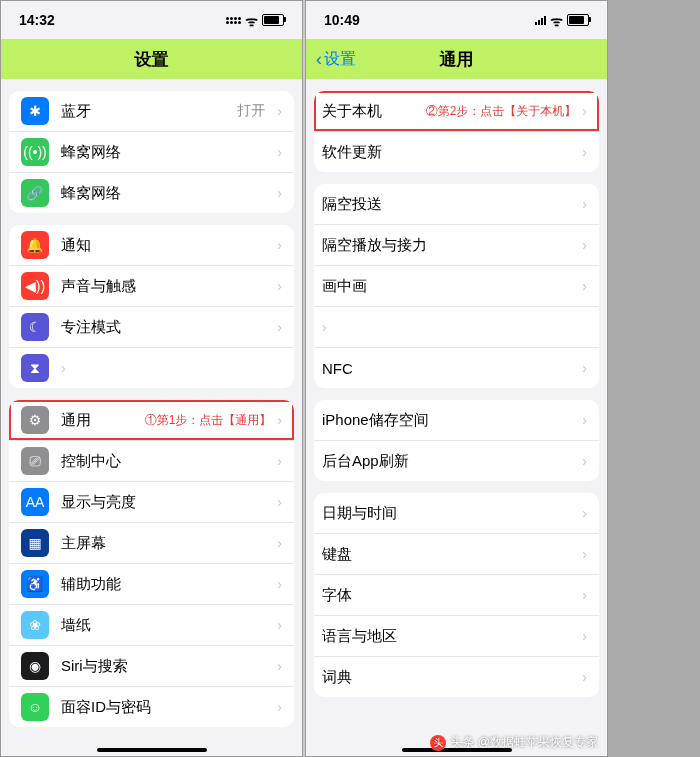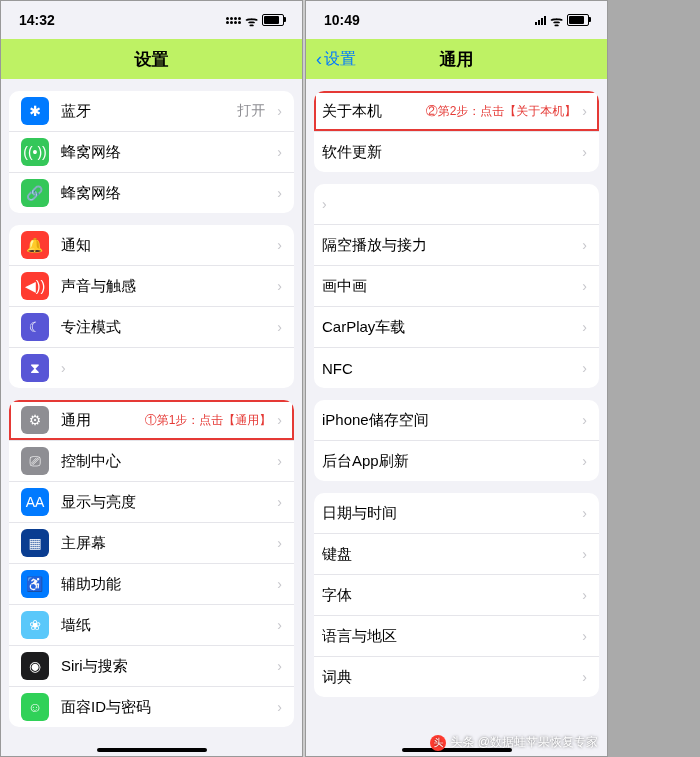--- a/index.html
+++ b/index.html
@@ -183,32 +183,32 @@
             <span class="anno">②第2步：点击【关于本机】</span>
             <span class="chevron">›</span>
           </div>
           <div class="row">
             <span class="label">软件更新</span>
             <span class="chevron">›</span>
           </div>
         </div>
         <div class="group">
           <div class="row">
+            <span class="label">隔空投送</span>
             <span class="chevron">›</span>
           </div>
           <div class="row">
             <span class="label">隔空播放与接力</span>
             <span class="chevron">›</span>
           </div>
           <div class="row">
             <span class="label">画中画</span>
             <span class="chevron">›</span>
           </div>
           <div class="row">
-            <span class="label">CarPlay车载</span>
             <span class="chevron">›</span>
           </div>
           <div class="row">
             <span class="label">NFC</span>
             <span class="chevron">›</span>
           </div>
         </div>
         <div class="group">
           <div class="row">
             <span class="label">iPhone储存空间</span>

